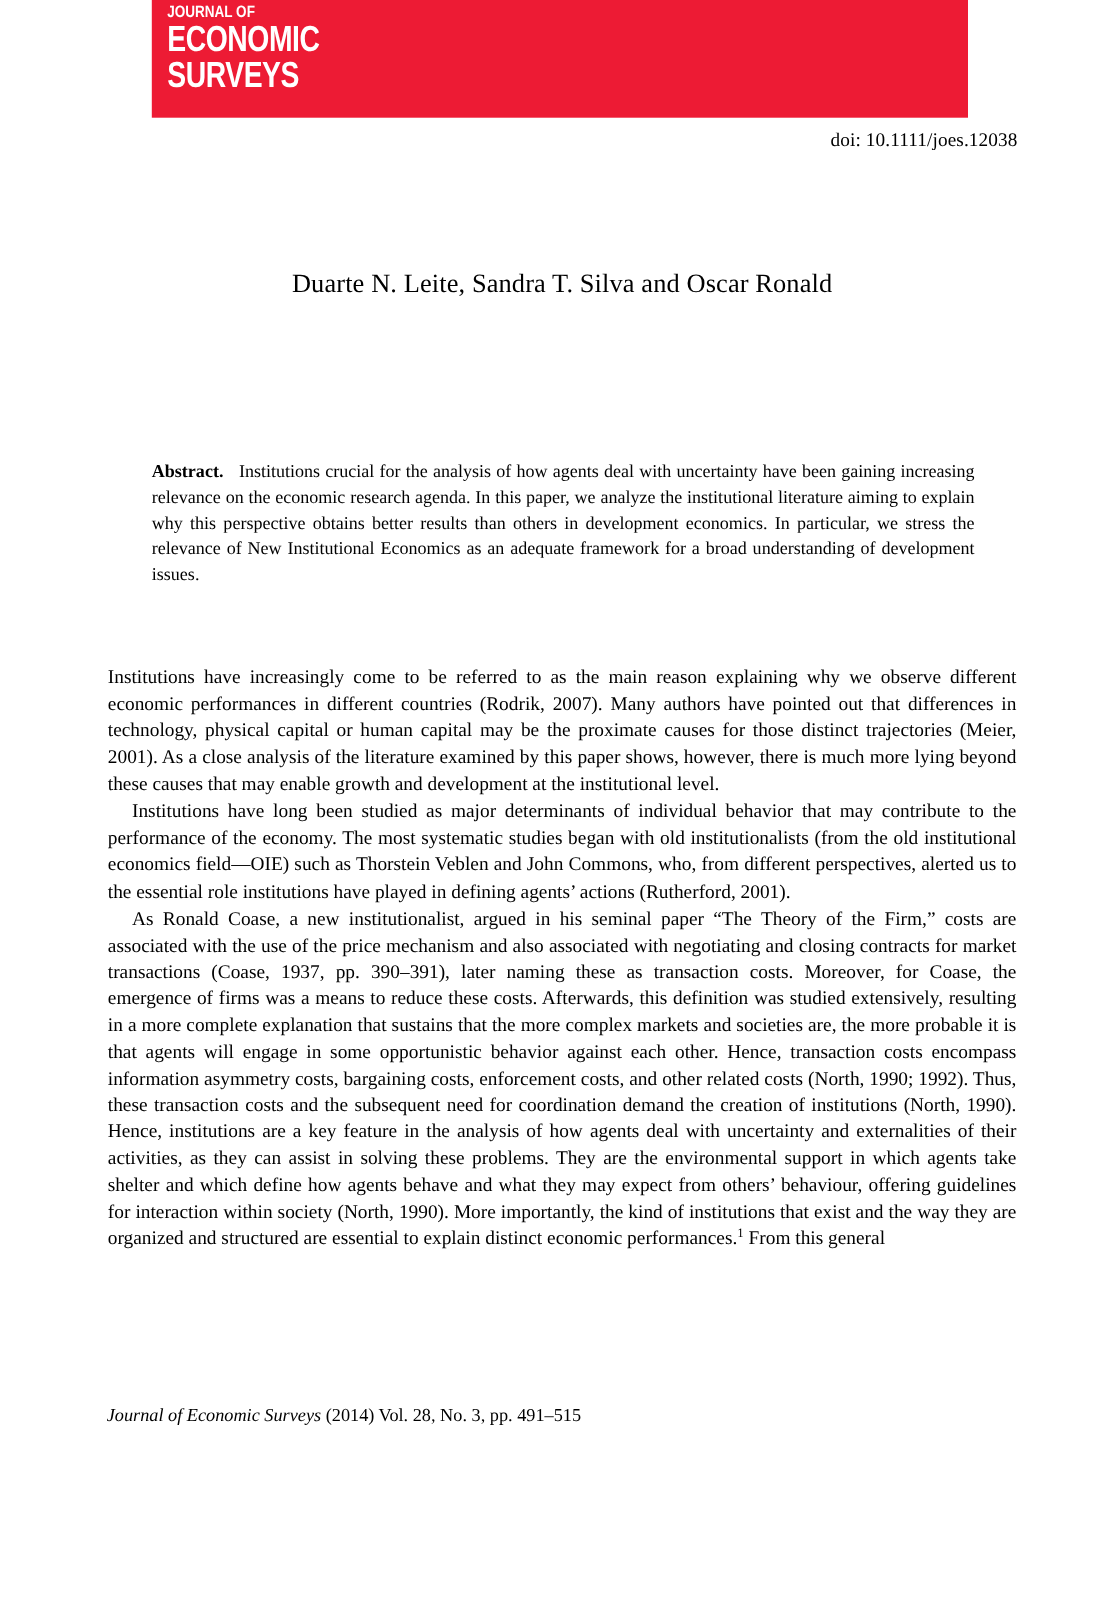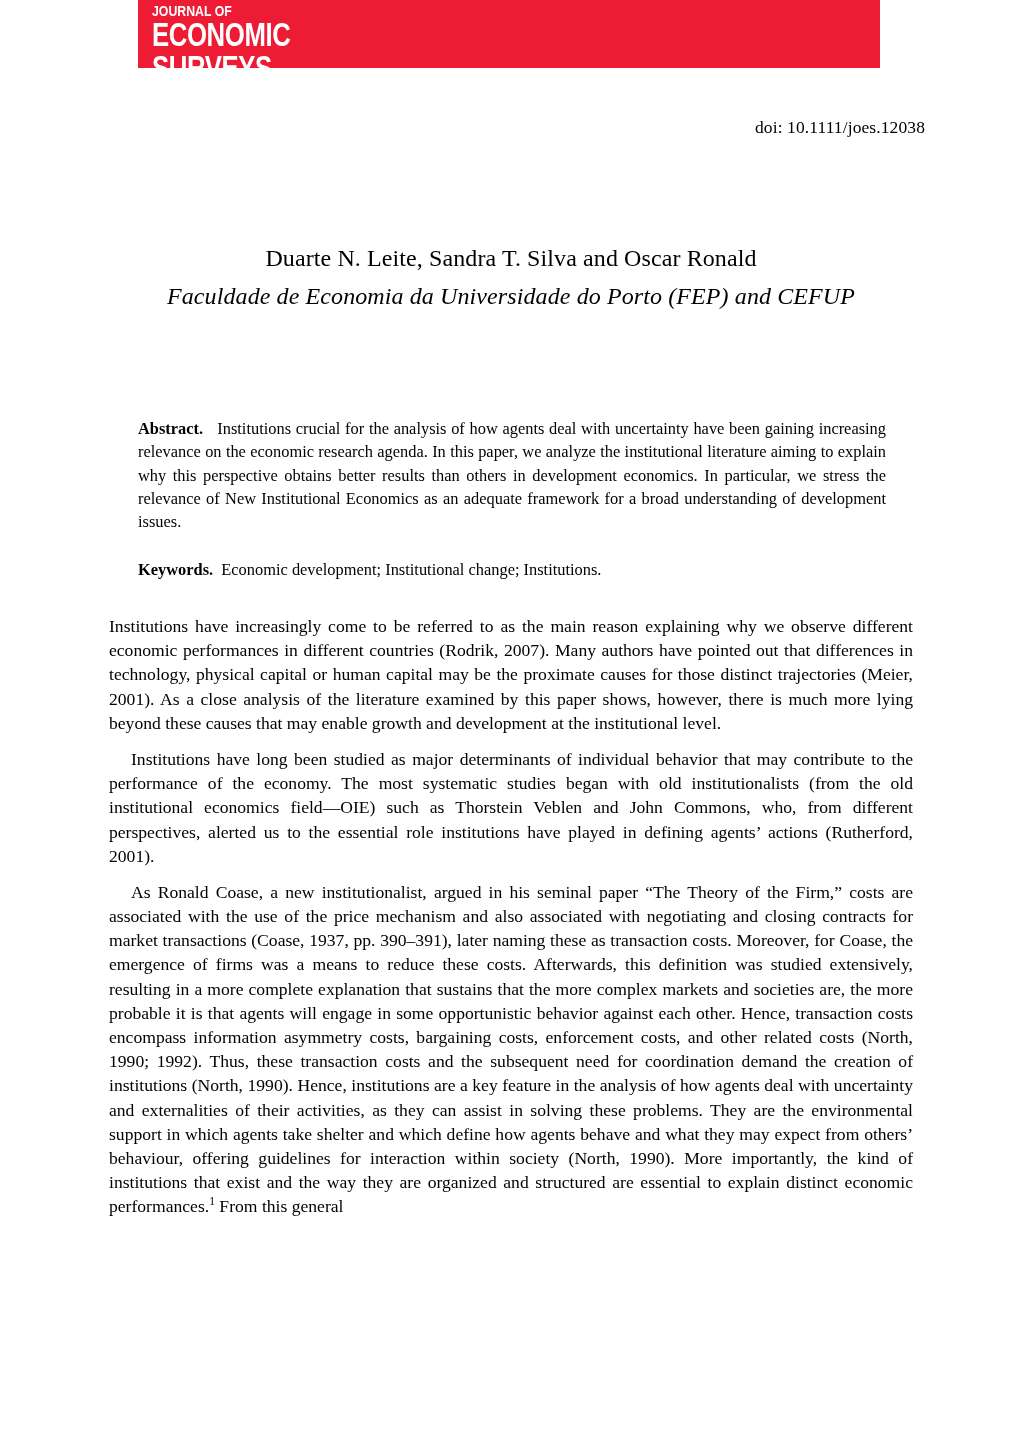--- a/index.html
+++ b/index.html
@@ -15,21 +15,21 @@
     color: #000000;
     overflow: hidden;
   }
 
   
   .masthead {
     position: absolute;
     left: 138px;
     top: 0;
     width: 742px;
-    height: 68px;
+    height: 107px;
     background: #ED1B34;
   }
   .logo-stack {
     position: absolute;
     left: 14px;
     top: 4px;
     color: #ffffff;
     font-family: "Liberation Sans Narrow", "Liberation Sans", sans-serif;
     font-weight: bold;
     line-height: 0.95;
@@ -139,21 +139,21 @@
     margin: 0 0 18px 0;
     letter-spacing: 0.1px;
   }
   .section-heading .num::after {
     content: "\00a0\00a0";
   }
   .body-para {
     font-size: 17.6px;
     line-height: 1.375;
     text-align: justify;
-    margin: 12px;
+    margin: 1px;
     text-indent: 0;
     -webkit-hyphens: none;
     hyphens: none;
   }
   .body-para.indent {
     text-indent: 22px;
   }
   .body-para sup {
     font-size: 0.66em;
     vertical-align: super;
@@ -187,31 +187,30 @@
     <span class="logo-line-1">JOURNAL OF</span>
     <span class="logo-line-2">ECONOMIC</span>
     <span class="logo-line-3">SURVEYS</span>
   </div>
 </div>
 
 <div class="doi">doi: 10.1111/joes.12038</div>
 
 <div class="title-block">
   <div class="authors">Duarte N. Leite, Sandra T. Silva and Oscar Ronald</div>
-  <div class="affiliation">Faculdade de Economia da Universidade do Porto (FEP) and CEFUP</div>
 </div>
 
 <div class="abstract-block">
   <p class="abstract-para"><span class="lead">Abstract.</span><span>Institutions crucial for the analysis of how agents deal with uncertainty have been gaining increasing relevance on the economic research agenda. In this paper, we analyze the institutional literature aiming to explain why this perspective obtains better results than others in development economics. In particular, we stress the relevance of New Institutional Economics as an adequate framework for a broad understanding of development issues.</span></p>
-  <p class="keywords-para"><span class="lead">Keywords.</span><span>Economic development; Institutional change; Institutions.</span></p>
 </div>
 
 <div class="body-block">
 
   <p class="body-para">Institutions have increasingly come to be referred to as the main reason explaining why we observe different economic performances in different countries (Rodrik, 2007). Many authors have pointed out that differences in technology, physical capital or human capital may be the proximate causes for those distinct trajectories (Meier, 2001). As a close analysis of the literature examined by this paper shows, however, there is much more lying beyond these causes that may enable growth and development at the institutional level.</p>
 
   <p class="body-para indent">Institutions have long been studied as major determinants of individual behavior that may contribute to the performance of the economy. The most systematic studies began with old institutionalists (from the old institutional economics field—OIE) such as Thorstein Veblen and John Commons, who, from different perspectives, alerted us to the essential role institutions have played in defining agents’ actions (Rutherford, 2001).</p>
 
   <p class="body-para indent"><span>As Ronald Coase, a new institutionalist, argued in his seminal paper “The Theory of the Firm,” costs are associated with the use of the price mechanism and also associated with negotiating and closing contracts for market transactions (Coase, 1937, pp. 390–391), later naming these as transaction costs. Moreover, for Coase, the emergence of firms was a means to reduce these costs. Afterwards, this definition was studied extensively, resulting in a more complete explanation that sustains that the more complex markets and societies are, the more probable it is that agents will engage in some opportunistic behavior against each other. Hence, transaction costs encompass information asymmetry costs, bargaining costs, enforcement costs, and other related costs (North, 1990; 1992). Thus, these transaction costs and the subsequent need for coordination demand the creation of institutions (North, 1990). Hence, institutions are a key feature in the analysis of how agents deal with uncertainty and externalities of their activities, as they can assist in solving these problems. They are the environmental support in which agents take shelter and which define how agents behave and what they may expect from others’ behaviour, offering guidelines for interaction within society (North, 1990). More importantly, the kind of institutions that exist and the way they are organized and structured are essential to explain distinct economic performances.</span><sup>1</sup><span> From this general</span></p>
 </div>
 
 <div class="footer-block">
+  <p class="footer-line"><span class="jrnl">Journal of Economic Surveys</span><span> (2014) Vol. 28, No. 3, pp. 491–515</span></p>
 </div>
 
 </body></html>

